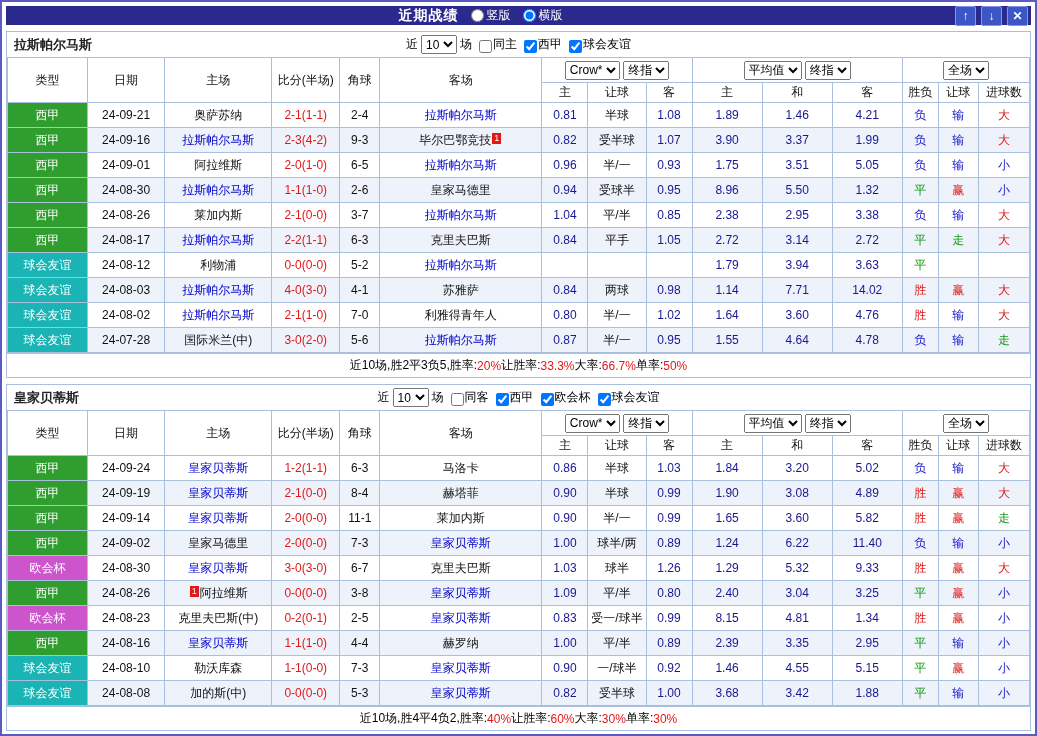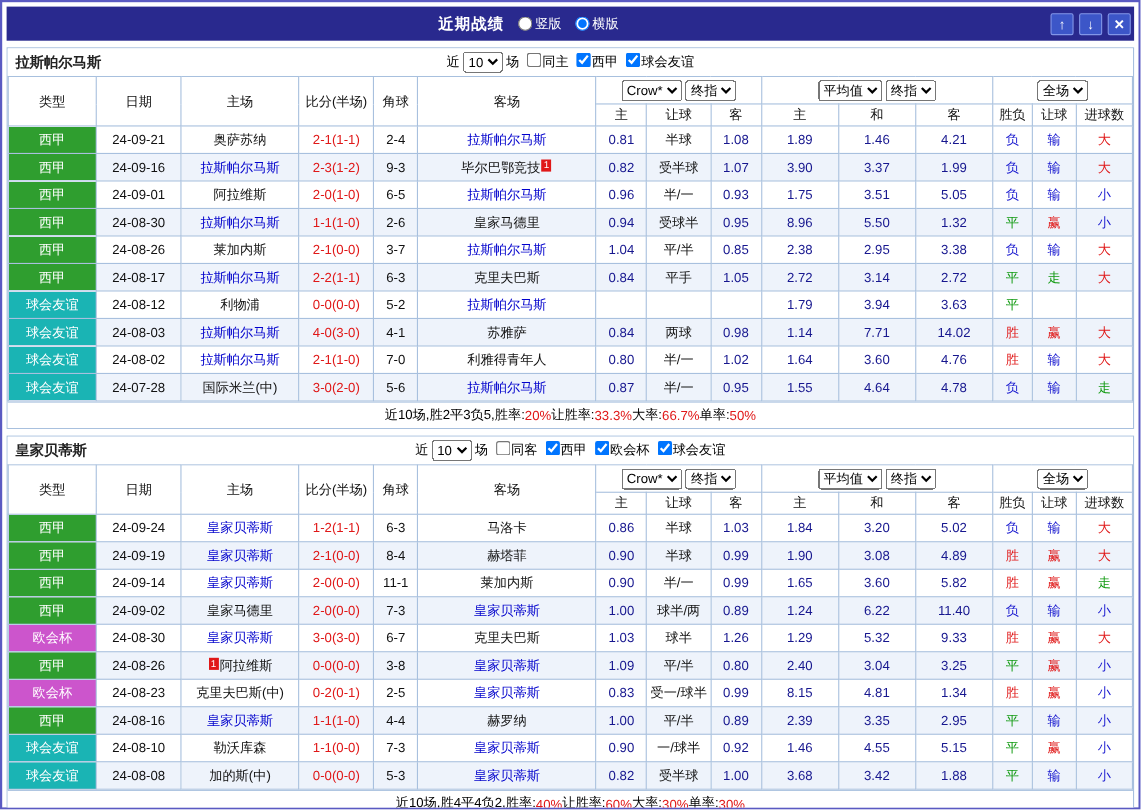--- a/index.html
+++ b/index.html
@@ -1,31 +1,31 @@
 <!DOCTYPE html>
 <html style="--frame: #5a5ac2; --titlebar: #29298e; --border: #a8c0de; --altrow: #eef3fb; --liga: #2f9e2f; --friendly: #1ab4b4; --cup: #cc55cc; --red: #e01818; --blue: #1717cf; --green: #119a11; --link: #0000cc; --score: #e01818; --num: #17178f;"><head>
 <meta charset="utf-8">
 <style>
   * { box-sizing: border-box; }
   html,body { margin:0; padding:0; background:#fff; }
   body { font-family:"Liberation Sans","DejaVu Sans",sans-serif; }
   .frame { width:1037px; height:736px; border:2px solid var(--frame,#5a5ac2); padding:4px; overflow:hidden; background:#fff; }
-  .titlebar { height:31px; background:var(--titlebar,#29298e); display:flex; align-items:center; color:#fff; }
+  .titlebar { height:19px; background:var(--titlebar,#29298e); display:flex; color:#fff; }
   .titlebar-center { flex:1; display:flex; justify-content:center; align-items:center; gap:12px; font-size:12px; }
   .title { font-weight:bold; font-size:14px; letter-spacing:1px; }
   .titlebar label { display:inline-flex; align-items:center; gap:3px; cursor:pointer; }
   .titlebar input[type=radio]{ margin:0; }
   .win-buttons { display:flex; gap:5px; margin-right:3px; }
   .win-buttons button { width:21px; height:20px; background:#3c56c8; border:1px solid #8296e8; border-radius:2px; color:#fff; font-size:12px; line-height:1; padding:0; cursor:pointer; font-weight:bold; }
   .panel { margin-top:6px; border:1px solid var(--border,#a8c0de); }
   .panel-head { height:25px; position:relative; display:flex; align-items:center; justify-content:center; font-size:12px; background:#fff; }
   .team-name { position:absolute; left:7px; font-weight:bold; font-size:13px; color:#222; }
   .filters { display:flex; align-items:center; gap:3px; }
   .filters select { font-size:12px; height:19px; }
-  .filters label { display:inline-flex; align-items:flex-start; font-size:12px; cursor:pointer; }
+  .filters label { display:inline-flex; align-items:flex-end; font-size:12px; cursor:pointer; }
   .filters input[type=checkbox]{ margin:0 1px 0 4px; width:13px; height:13px; }
   table.stats { width:100%; border-collapse:collapse; table-layout:fixed; font-size:12px; color:#111;padding-left:41px; }
   .stats th, .stats td { border:1px solid var(--border,#a8c0de); text-align:center; padding:0 2px; overflow:hidden; white-space:nowrap; }
   .stats thead th { font-weight:normal; height:20px; background:#fff; }
   .stats thead tr:first-child th { height:25px; }
   .stats th.dd select { font-size:12px; height:19px; max-width:48%; }
   .stats tbody td { height:25px; }
   .stats tbody tr:nth-child(even) td { background:var(--altrow,#eef3fb); }
   .stats tbody tr:nth-child(even) td.type-cell.t-liga { background:var(--liga,#2f9e2f); }
   .stats tbody tr:nth-child(even) td.type-cell.t-friendly { background:var(--friendly,#1ab4b4); }
@@ -147,21 +147,21 @@
             <td class="num">1.46</td>
             <td class="num">4.21</td>
             <td class="outcome c-blue">负</td>
             <td class="outcome c-blue">输</td>
             <td class="outcome c-red">大</td>
           </tr>
           <tr>
             <td class="type-cell t-liga">西甲</td>
             <td>24-09-16</td>
             <td class="team focal"><span>拉斯帕尔马斯</span></td>
-            <td class="score">2-3(1-2)</td>
+            <td class="score">2-3(4-2)</td>
             <td>9-3</td>
             <td class="team"><span>毕尔巴鄂竞技</span><span class="card-badge">1</span></td>
             <td class="num">0.82</td>
             <td class="hand">受半球</td>
             <td class="num">1.07</td>
             <td class="num">3.90</td>
             <td class="num">3.37</td>
             <td class="num">1.99</td>
             <td class="outcome c-blue">负</td>
             <td class="outcome c-blue">输</td>

